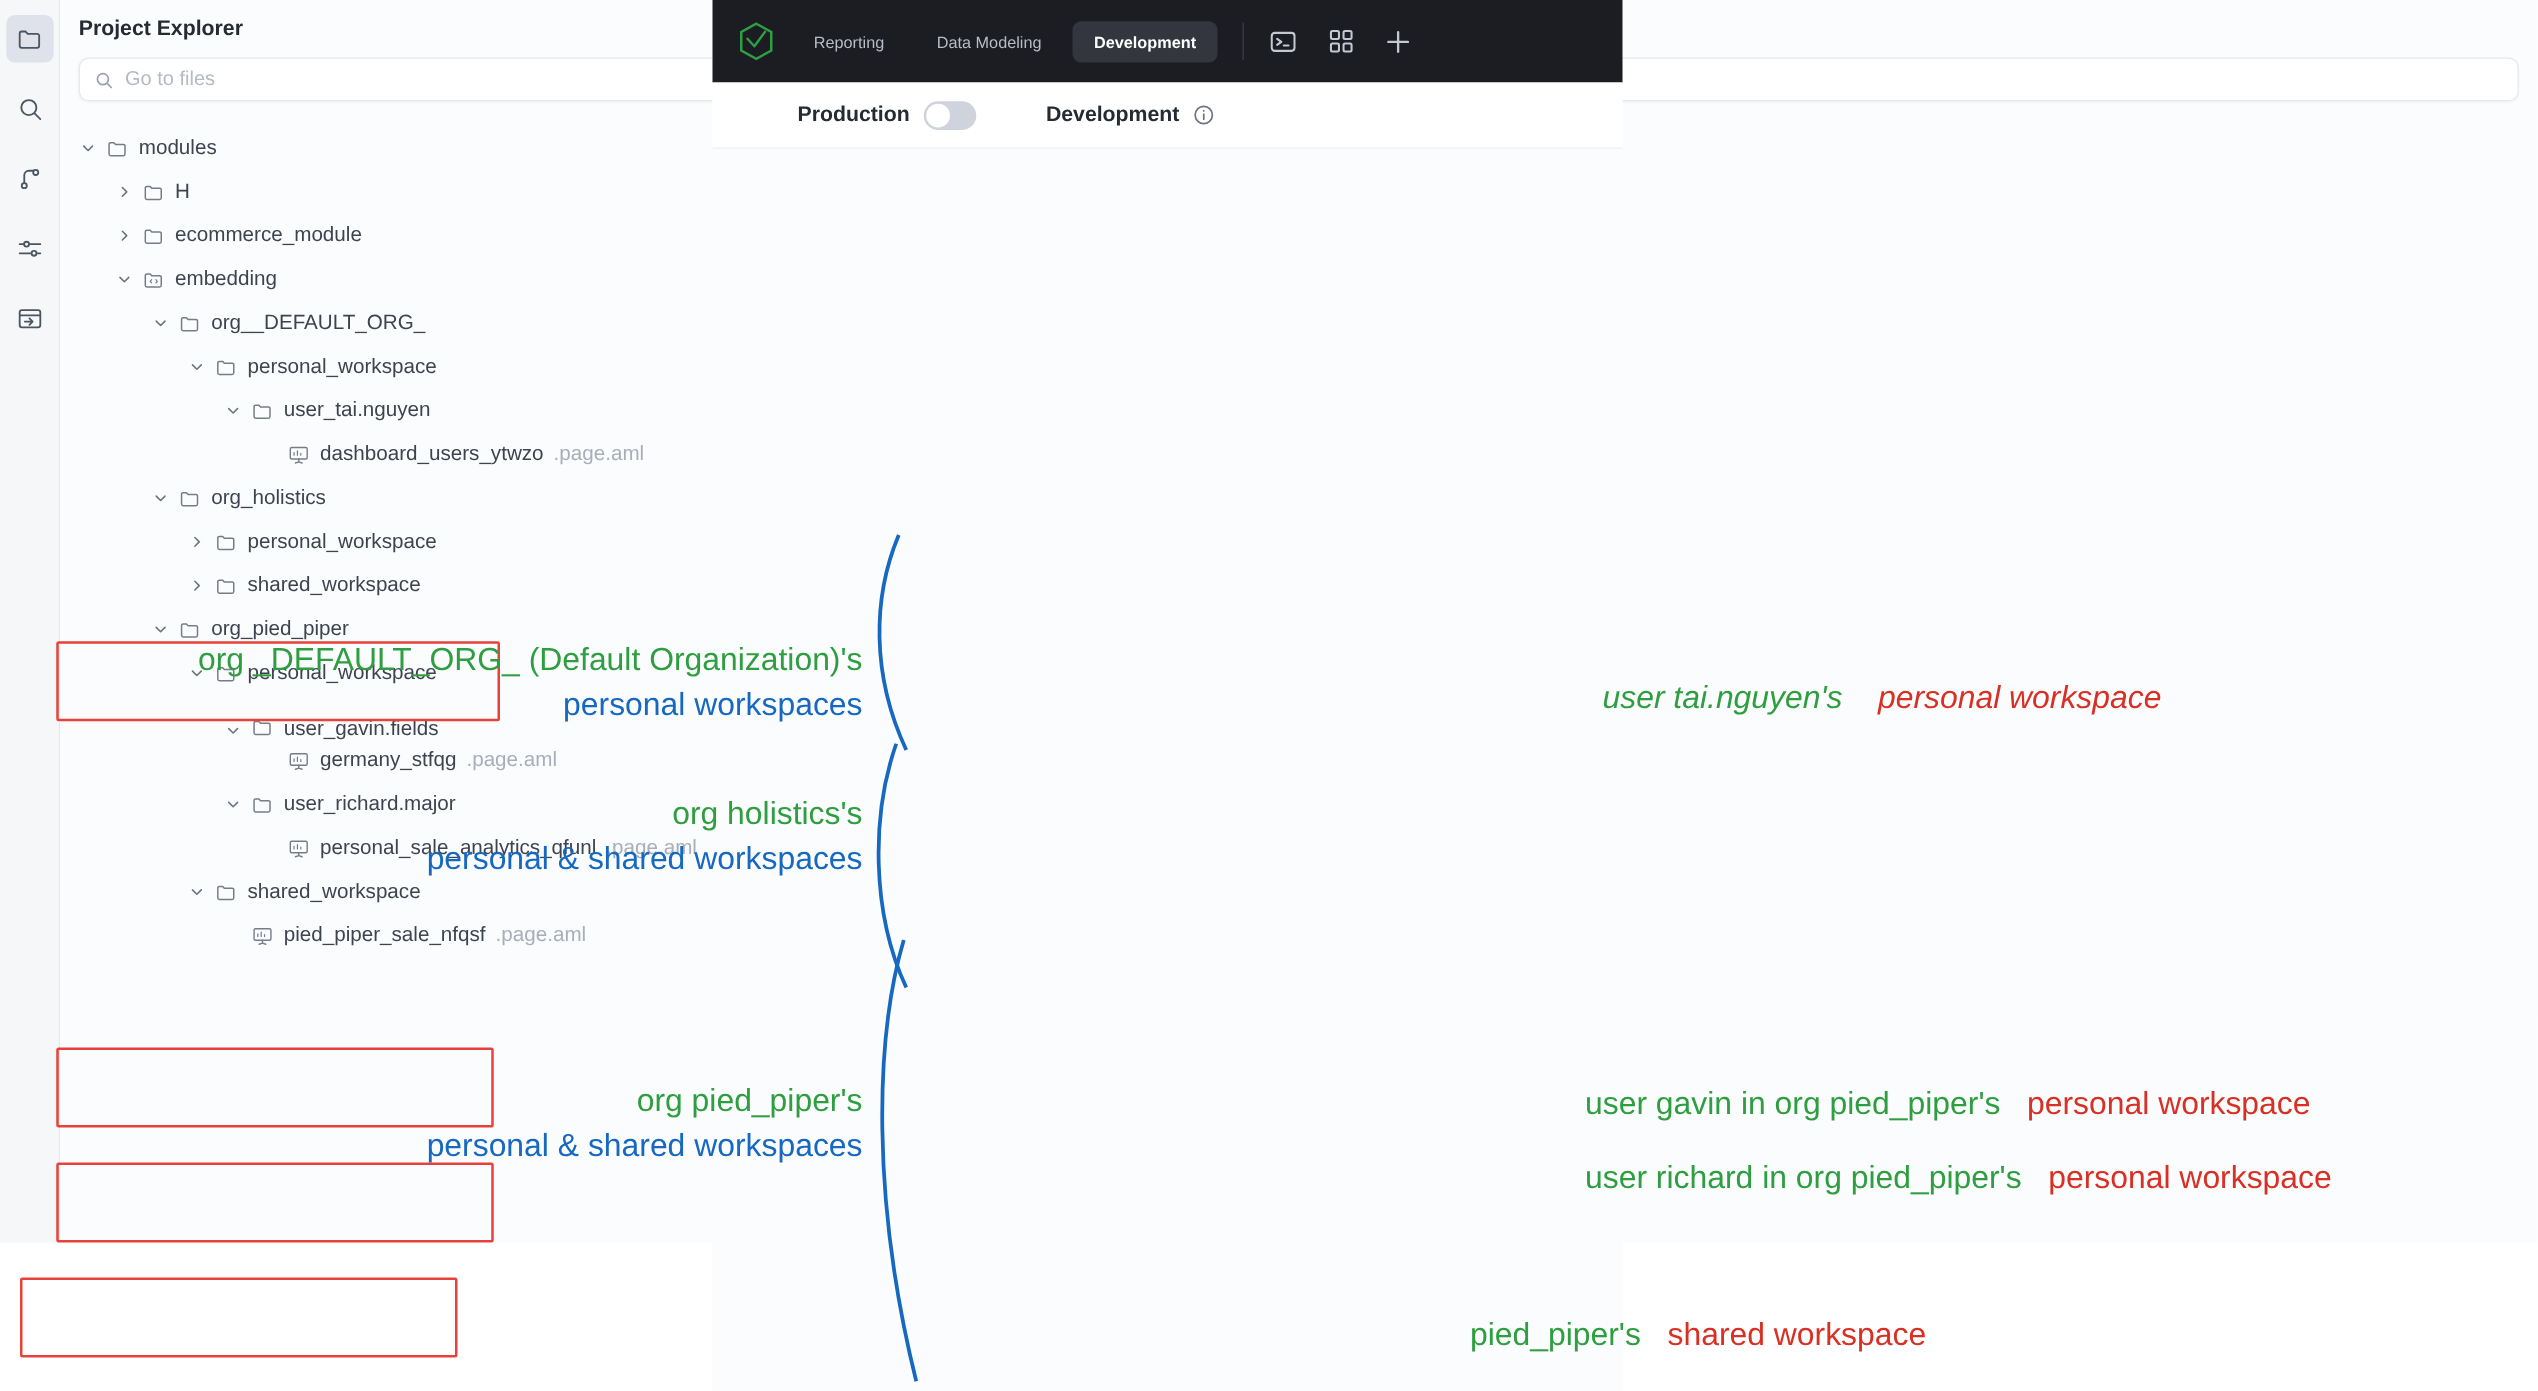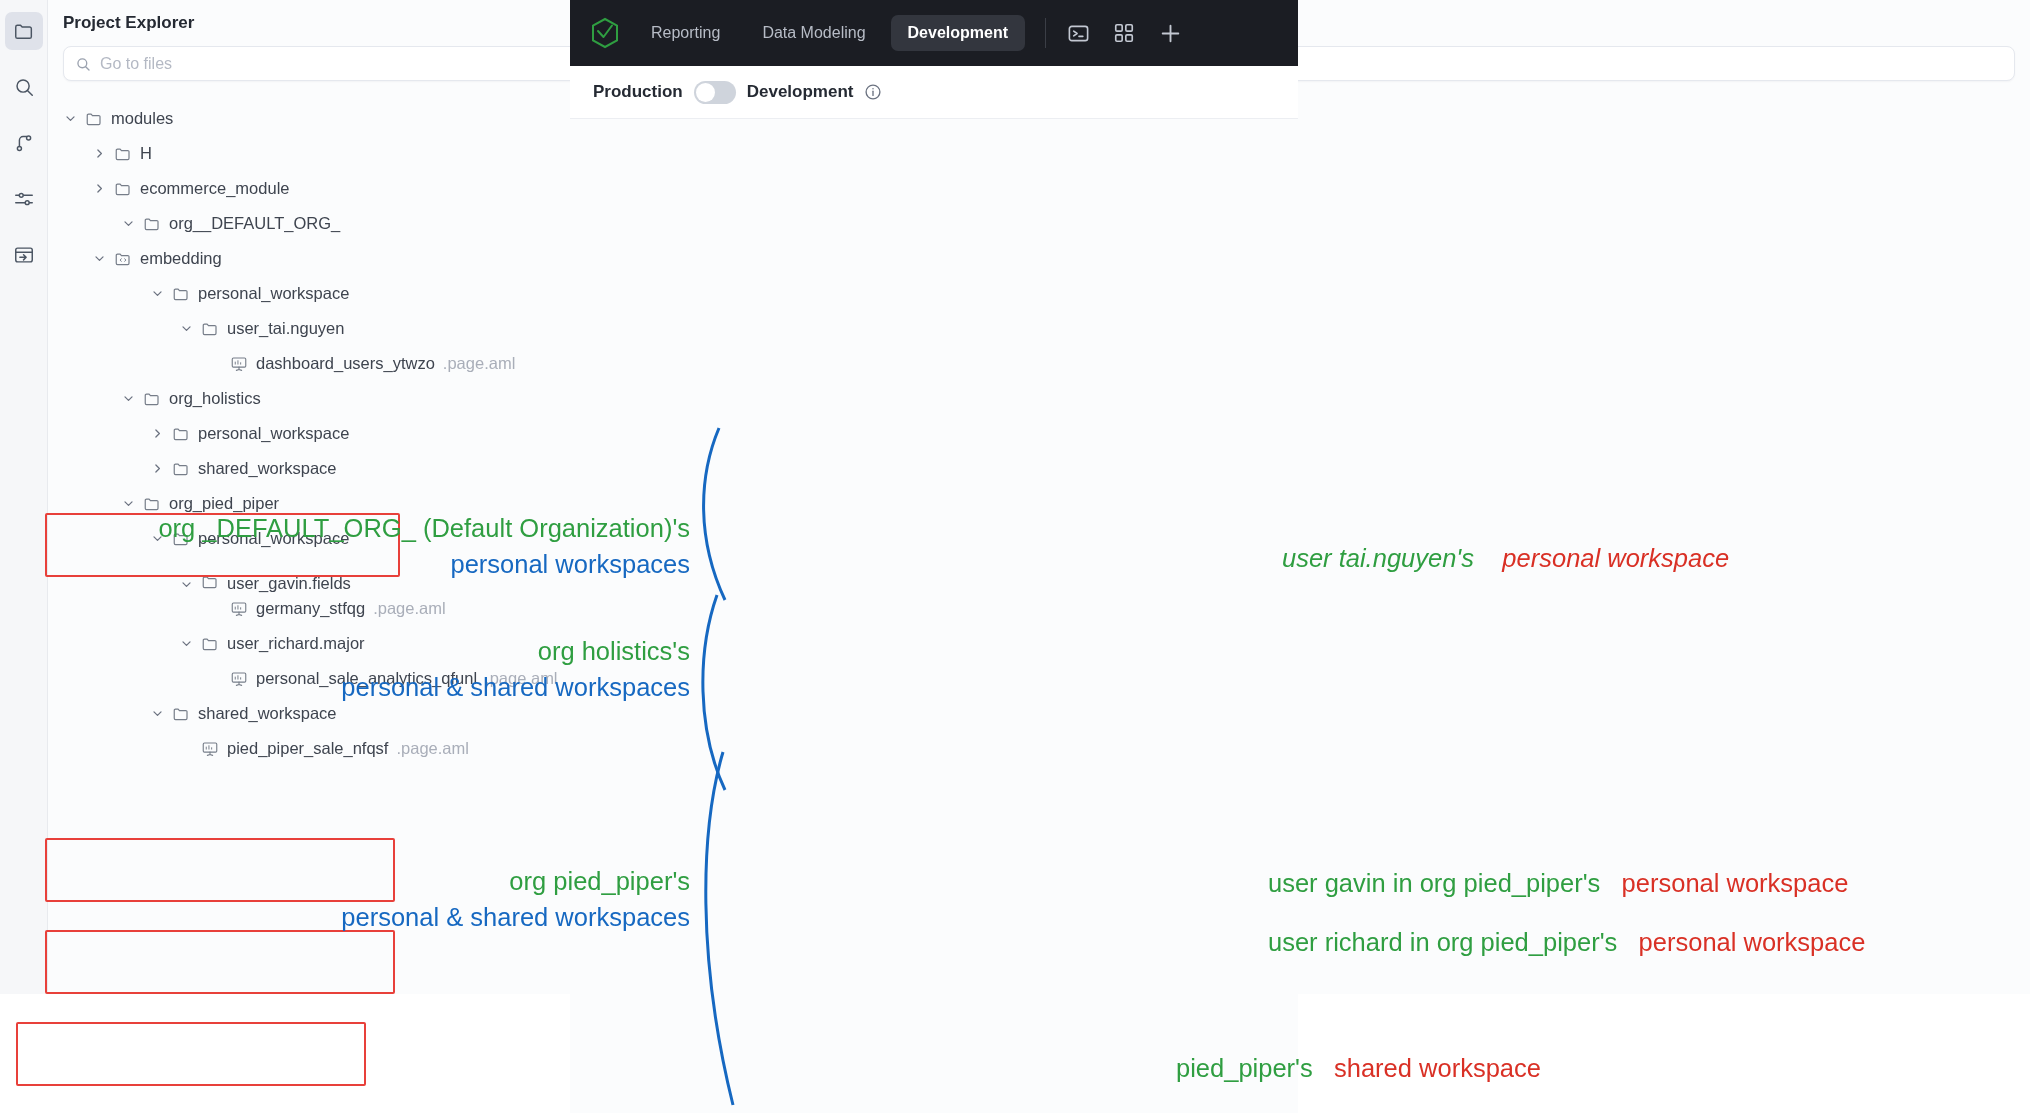--- a/index.html
+++ b/index.html
@@ -26,21 +26,21 @@
     padding-left: 14px;
     gap: 0px;
   }
   .logo-mark {
     width: 42px; height: 42px;
     display: flex; align-items: center; justify-content: center;
     flex: none;
   }
   .nav-tab {
     color: #b7bcc6;
-    font-size: 16px;
+    font-size: 13px;
     padding: 9px 17px;
     border-radius: 7px;
     white-space: nowrap;
     margin-left: 8px;
   }
   .nav-tab.active {
     background: #33363e;
     color: #ffffff;
     font-weight: bold;
   }
@@ -62,20 +62,21 @@
     display: flex;
     align-items: center;
     padding-left: 23px;
     gap: 11px;
     border-bottom: 1px solid #eceef2;
   }
   .env-label {
     font-size: 17px;
     color: #252a33;
     font-weight: bold;
+    margin-left: 45px;
   }
   .toggle {
     width: 42px; height: 23px;
     background: #cfd4dc;
     border-radius: 12px;
     position: relative;
     flex: none;
   }
   .toggle .knob {
     position: absolute;
@@ -309,46 +310,46 @@
                 <path d="M9 5.5 L15.5 12 L9 18.5"></path>
               </svg>
             </span>
             <span class="ficon">
               <svg width="18" height="18" viewBox="0 0 24 24" fill="none" stroke="#767d89" stroke-width="1.6">
                 <path d="M3 7.2 a1.7 1.7 0 0 1 1.7-1.7 h3.5 l1.7 1.9 h8.4 a1.7 1.7 0 0 1 1.7 1.7 v8.6 a1.7 1.7 0 0 1-1.7 1.7 H4.7 A1.7 1.7 0 0 1 3 17.7 Z" stroke-linejoin="round"></path>
               </svg>
             </span>
             <span class="fname">ecommerce_module</span>
           </div>
+          <div class="tree-row" style="padding-left: 44px;">
+            <span class="chev">
+              <svg width="13" height="13" viewBox="0 0 24 24" fill="none" stroke="#6b7280" stroke-width="2.3" stroke-linecap="round" stroke-linejoin="round">
+                <path d="M5.5 9 L12 15.5 L18.5 9"></path>
+              </svg>
+            </span>
+            <span class="ficon">
+              <svg width="18" height="18" viewBox="0 0 24 24" fill="none" stroke="#767d89" stroke-width="1.6">
+                <path d="M3 7.2 a1.7 1.7 0 0 1 1.7-1.7 h3.5 l1.7 1.9 h8.4 a1.7 1.7 0 0 1 1.7 1.7 v8.6 a1.7 1.7 0 0 1-1.7 1.7 H4.7 A1.7 1.7 0 0 1 3 17.7 Z" stroke-linejoin="round"></path>
+                <path d="M9.7 11.7 L8.2 13.4 L9.7 15.1 M14.3 11.7 L15.8 13.4 L14.3 15.1" stroke-width="1.3" stroke-linecap="round" stroke-linejoin="round"></path>
+              </svg>
+            </span>
+            <span class="fname">embedding</span>
+          </div>
           <div class="tree-row" style="padding-left: 73px;">
             <span class="chev">
               <svg width="13" height="13" viewBox="0 0 24 24" fill="none" stroke="#6b7280" stroke-width="2.3" stroke-linecap="round" stroke-linejoin="round">
                 <path d="M5.5 9 L12 15.5 L18.5 9"></path>
               </svg>
             </span>
             <span class="ficon">
               <svg width="18" height="18" viewBox="0 0 24 24" fill="none" stroke="#767d89" stroke-width="1.6">
                 <path d="M3 7.2 a1.7 1.7 0 0 1 1.7-1.7 h3.5 l1.7 1.9 h8.4 a1.7 1.7 0 0 1 1.7 1.7 v8.6 a1.7 1.7 0 0 1-1.7 1.7 H4.7 A1.7 1.7 0 0 1 3 17.7 Z" stroke-linejoin="round"></path>
               </svg>
             </span>
             <span class="fname">org__DEFAULT_ORG_</span>
-          </div>
-          <div class="tree-row" style="padding-left: 44px;">
-            <span class="chev">
-              <svg width="13" height="13" viewBox="0 0 24 24" fill="none" stroke="#6b7280" stroke-width="2.3" stroke-linecap="round" stroke-linejoin="round">
-                <path d="M5.5 9 L12 15.5 L18.5 9"></path>
-              </svg>
-            </span>
-            <span class="ficon">
-              <svg width="18" height="18" viewBox="0 0 24 24" fill="none" stroke="#767d89" stroke-width="1.6">
-                <path d="M3 7.2 a1.7 1.7 0 0 1 1.7-1.7 h3.5 l1.7 1.9 h8.4 a1.7 1.7 0 0 1 1.7 1.7 v8.6 a1.7 1.7 0 0 1-1.7 1.7 H4.7 A1.7 1.7 0 0 1 3 17.7 Z" stroke-linejoin="round"></path>
-                <path d="M9.7 11.7 L8.2 13.4 L9.7 15.1 M14.3 11.7 L15.8 13.4 L14.3 15.1" stroke-width="1.3" stroke-linecap="round" stroke-linejoin="round"></path>
-              </svg>
-            </span>
-            <span class="fname">embedding</span>
           </div>
           <div class="tree-row" style="padding-left: 102px;">
             <span class="chev">
               <svg width="13" height="13" viewBox="0 0 24 24" fill="none" stroke="#6b7280" stroke-width="2.3" stroke-linecap="round" stroke-linejoin="round">
                 <path d="M5.5 9 L12 15.5 L18.5 9"></path>
               </svg>
             </span>
             <span class="ficon">
               <svg width="18" height="18" viewBox="0 0 24 24" fill="none" stroke="#767d89" stroke-width="1.6">
                 <path d="M3 7.2 a1.7 1.7 0 0 1 1.7-1.7 h3.5 l1.7 1.9 h8.4 a1.7 1.7 0 0 1 1.7 1.7 v8.6 a1.7 1.7 0 0 1-1.7 1.7 H4.7 A1.7 1.7 0 0 1 3 17.7 Z" stroke-linejoin="round"></path>

